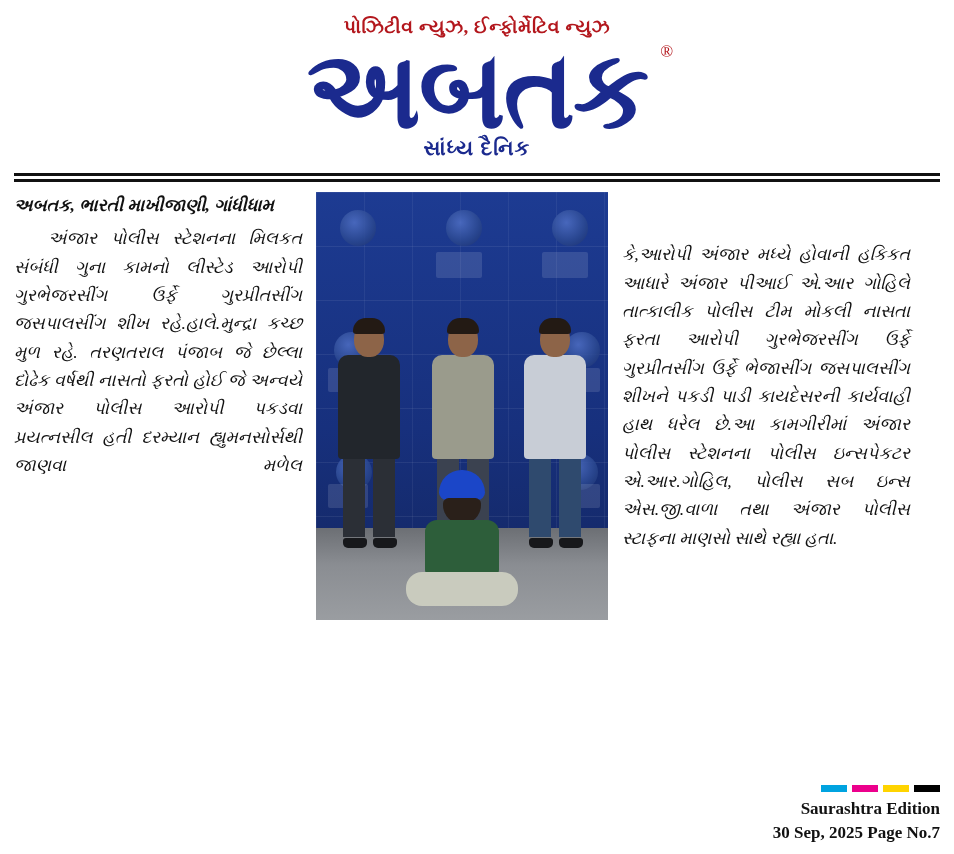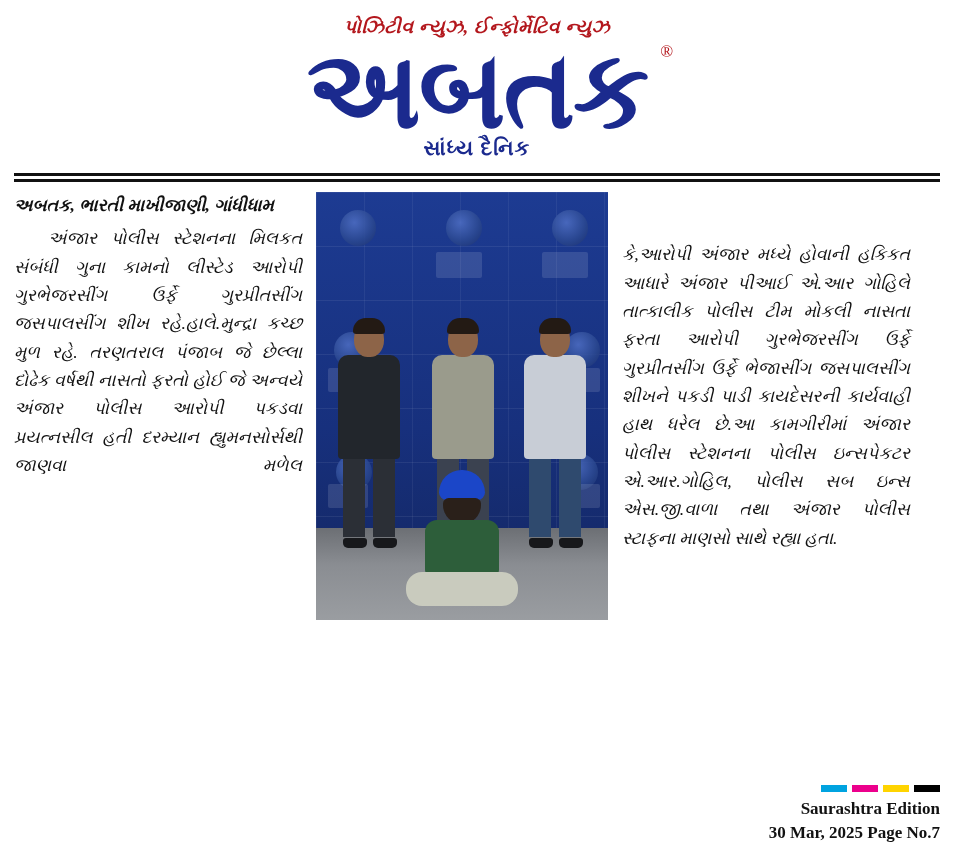--- a/index.html
+++ b/index.html
@@ -27,21 +27,20 @@
   .masthead {
     text-align: center;
     padding-top: 16px;
   }
   .masthead-tagline-top {
     font-family: "Liberation Serif", serif;
     font-weight: bold;
     font-size: 19px;
     color: #b3171d;
     letter-spacing: 0.5px;
-    font-style: italic;
   }
   .logo-wrap {
     position: relative;
     display: inline-block;
     margin-top: -2px;
   }
   .logo-text {
     font-family: "Liberation Serif", serif;
     font-weight: bold;
     font-size: 108px;
@@ -389,16 +388,16 @@
   </div>
 
   <div class="footer">
     <div class="cmyk">
       <span style="background:#00a3e0;"></span>
       <span style="background:#ec008c;"></span>
       <span style="background:#ffd400;"></span>
       <span style="background:#000000;"></span>
     </div>
     <div class="footer-line">Saurashtra Edition</div>
-    <div class="footer-line">30 Mar, 2025 Page No.7</div>
+    <div class="footer-line">30 Sep, 2025 Page No.7</div>
   </div>
 
 </div>
 
 </body></html>

